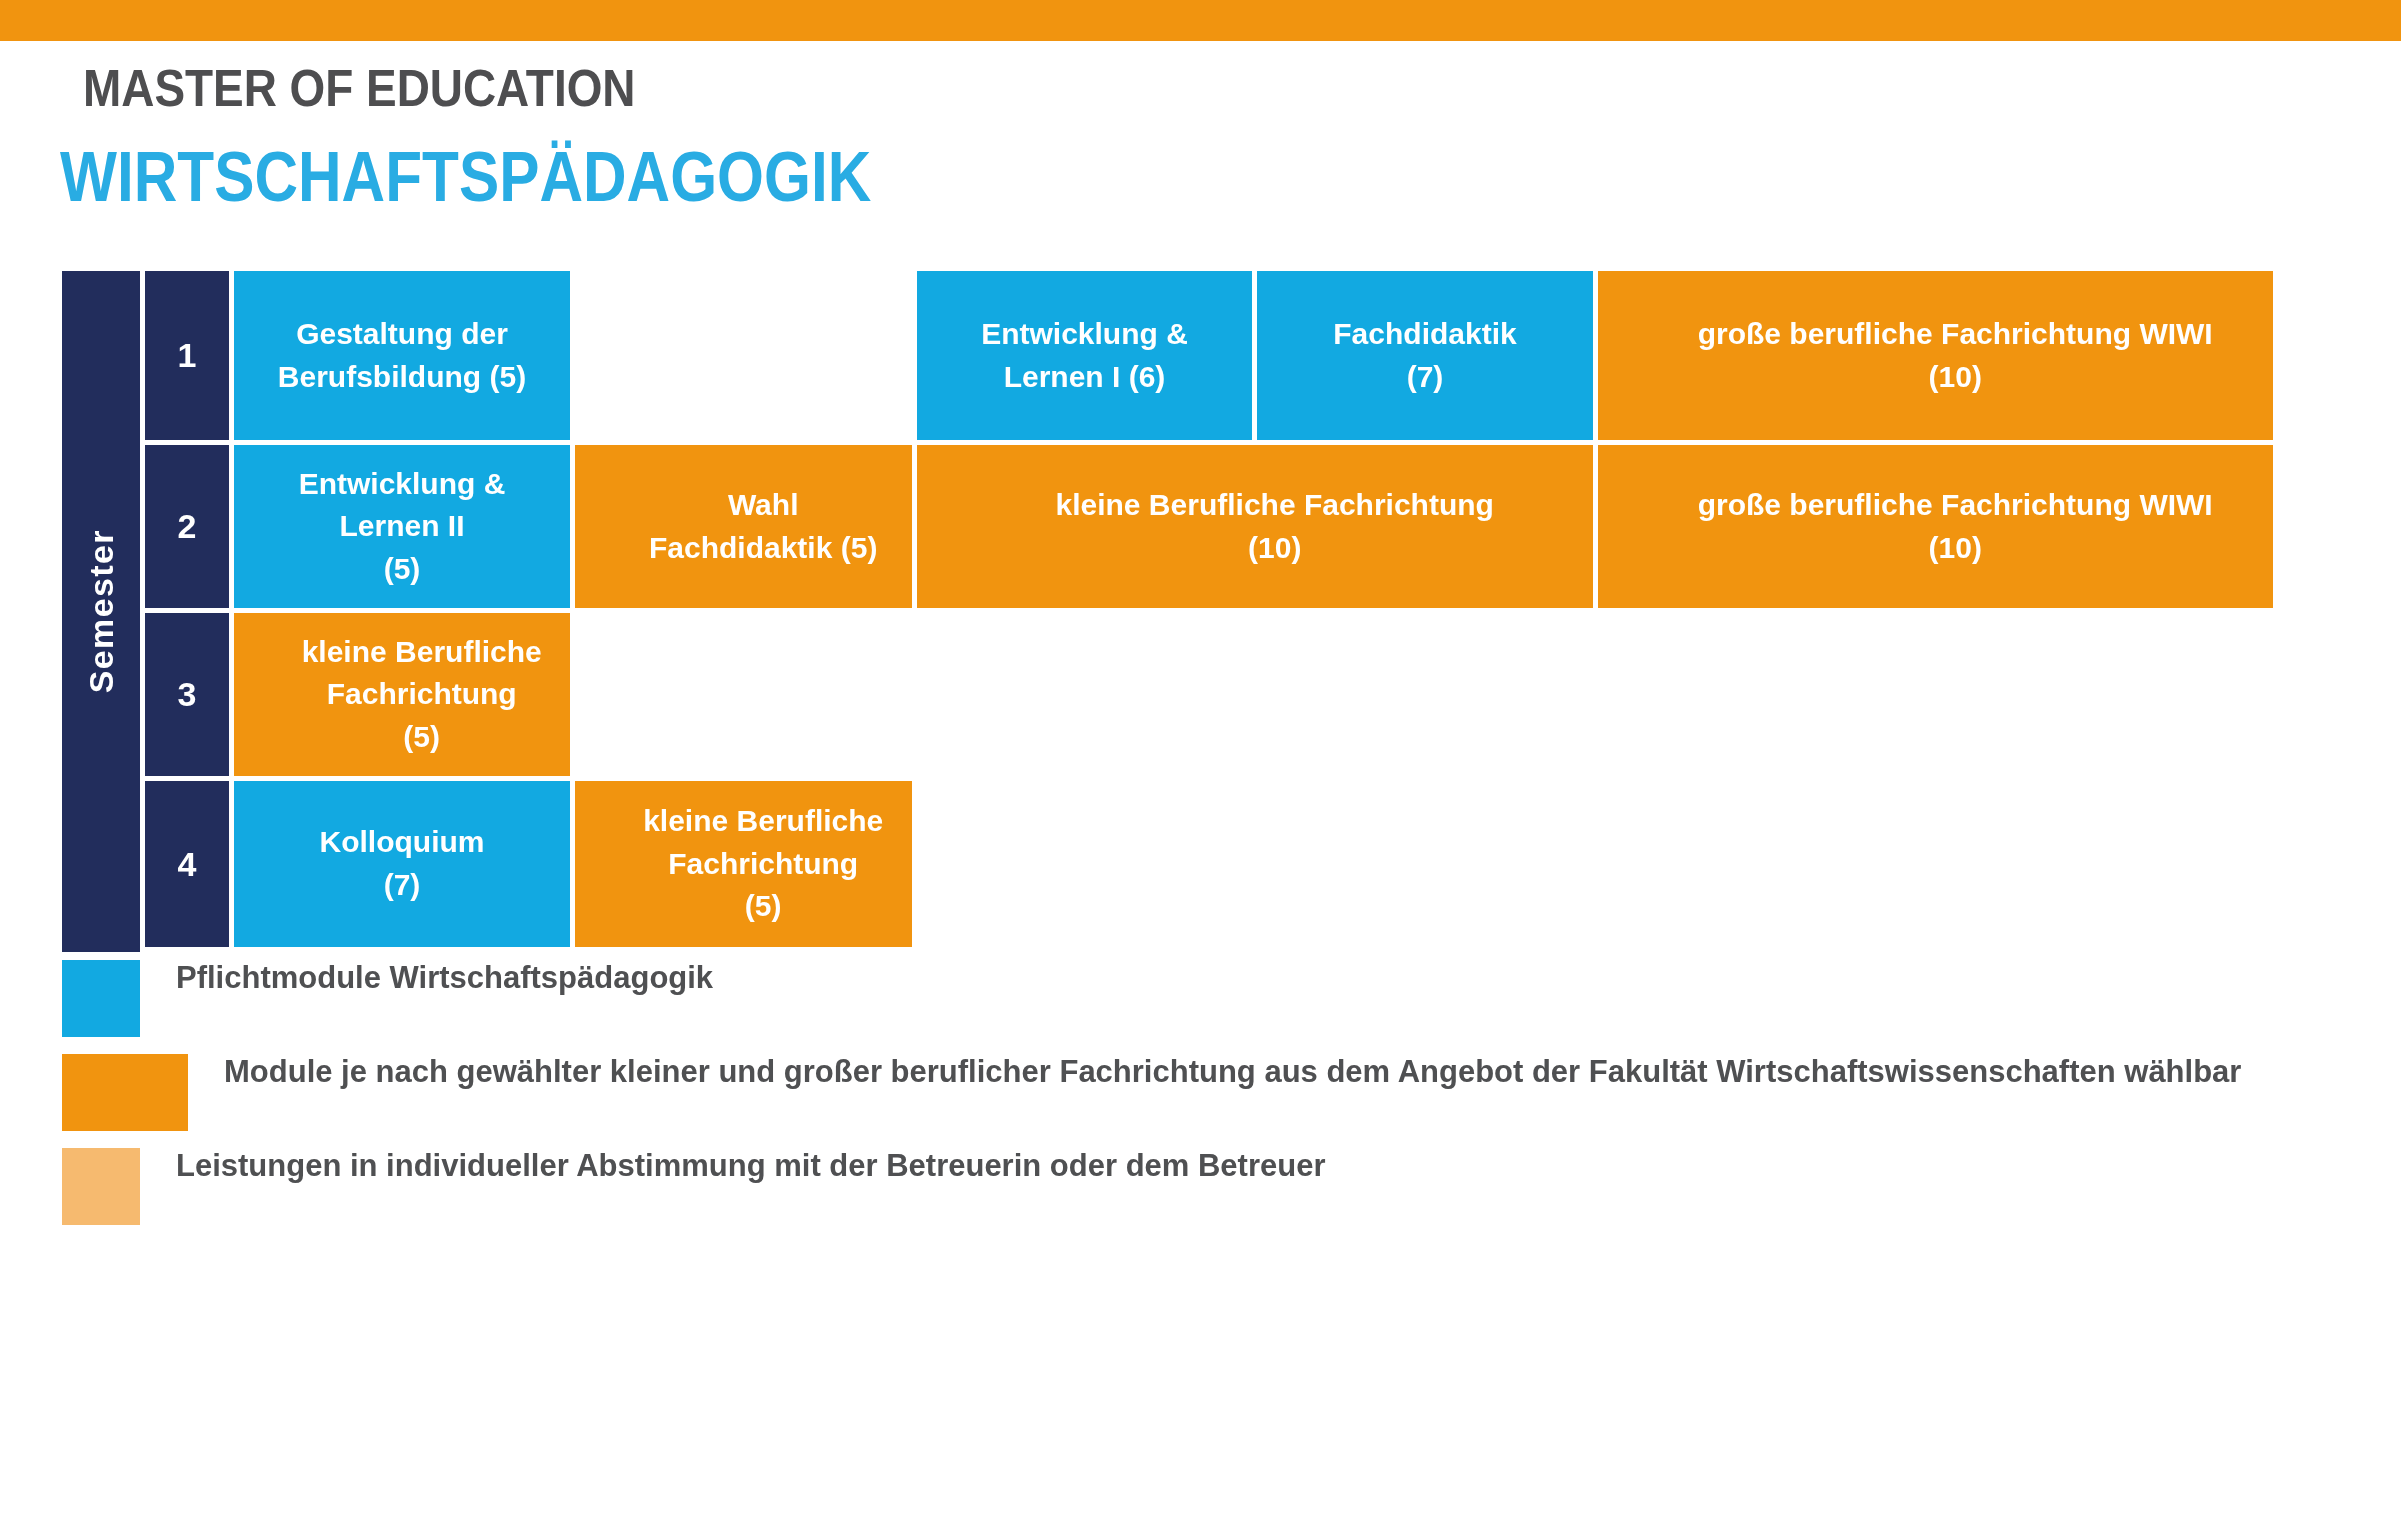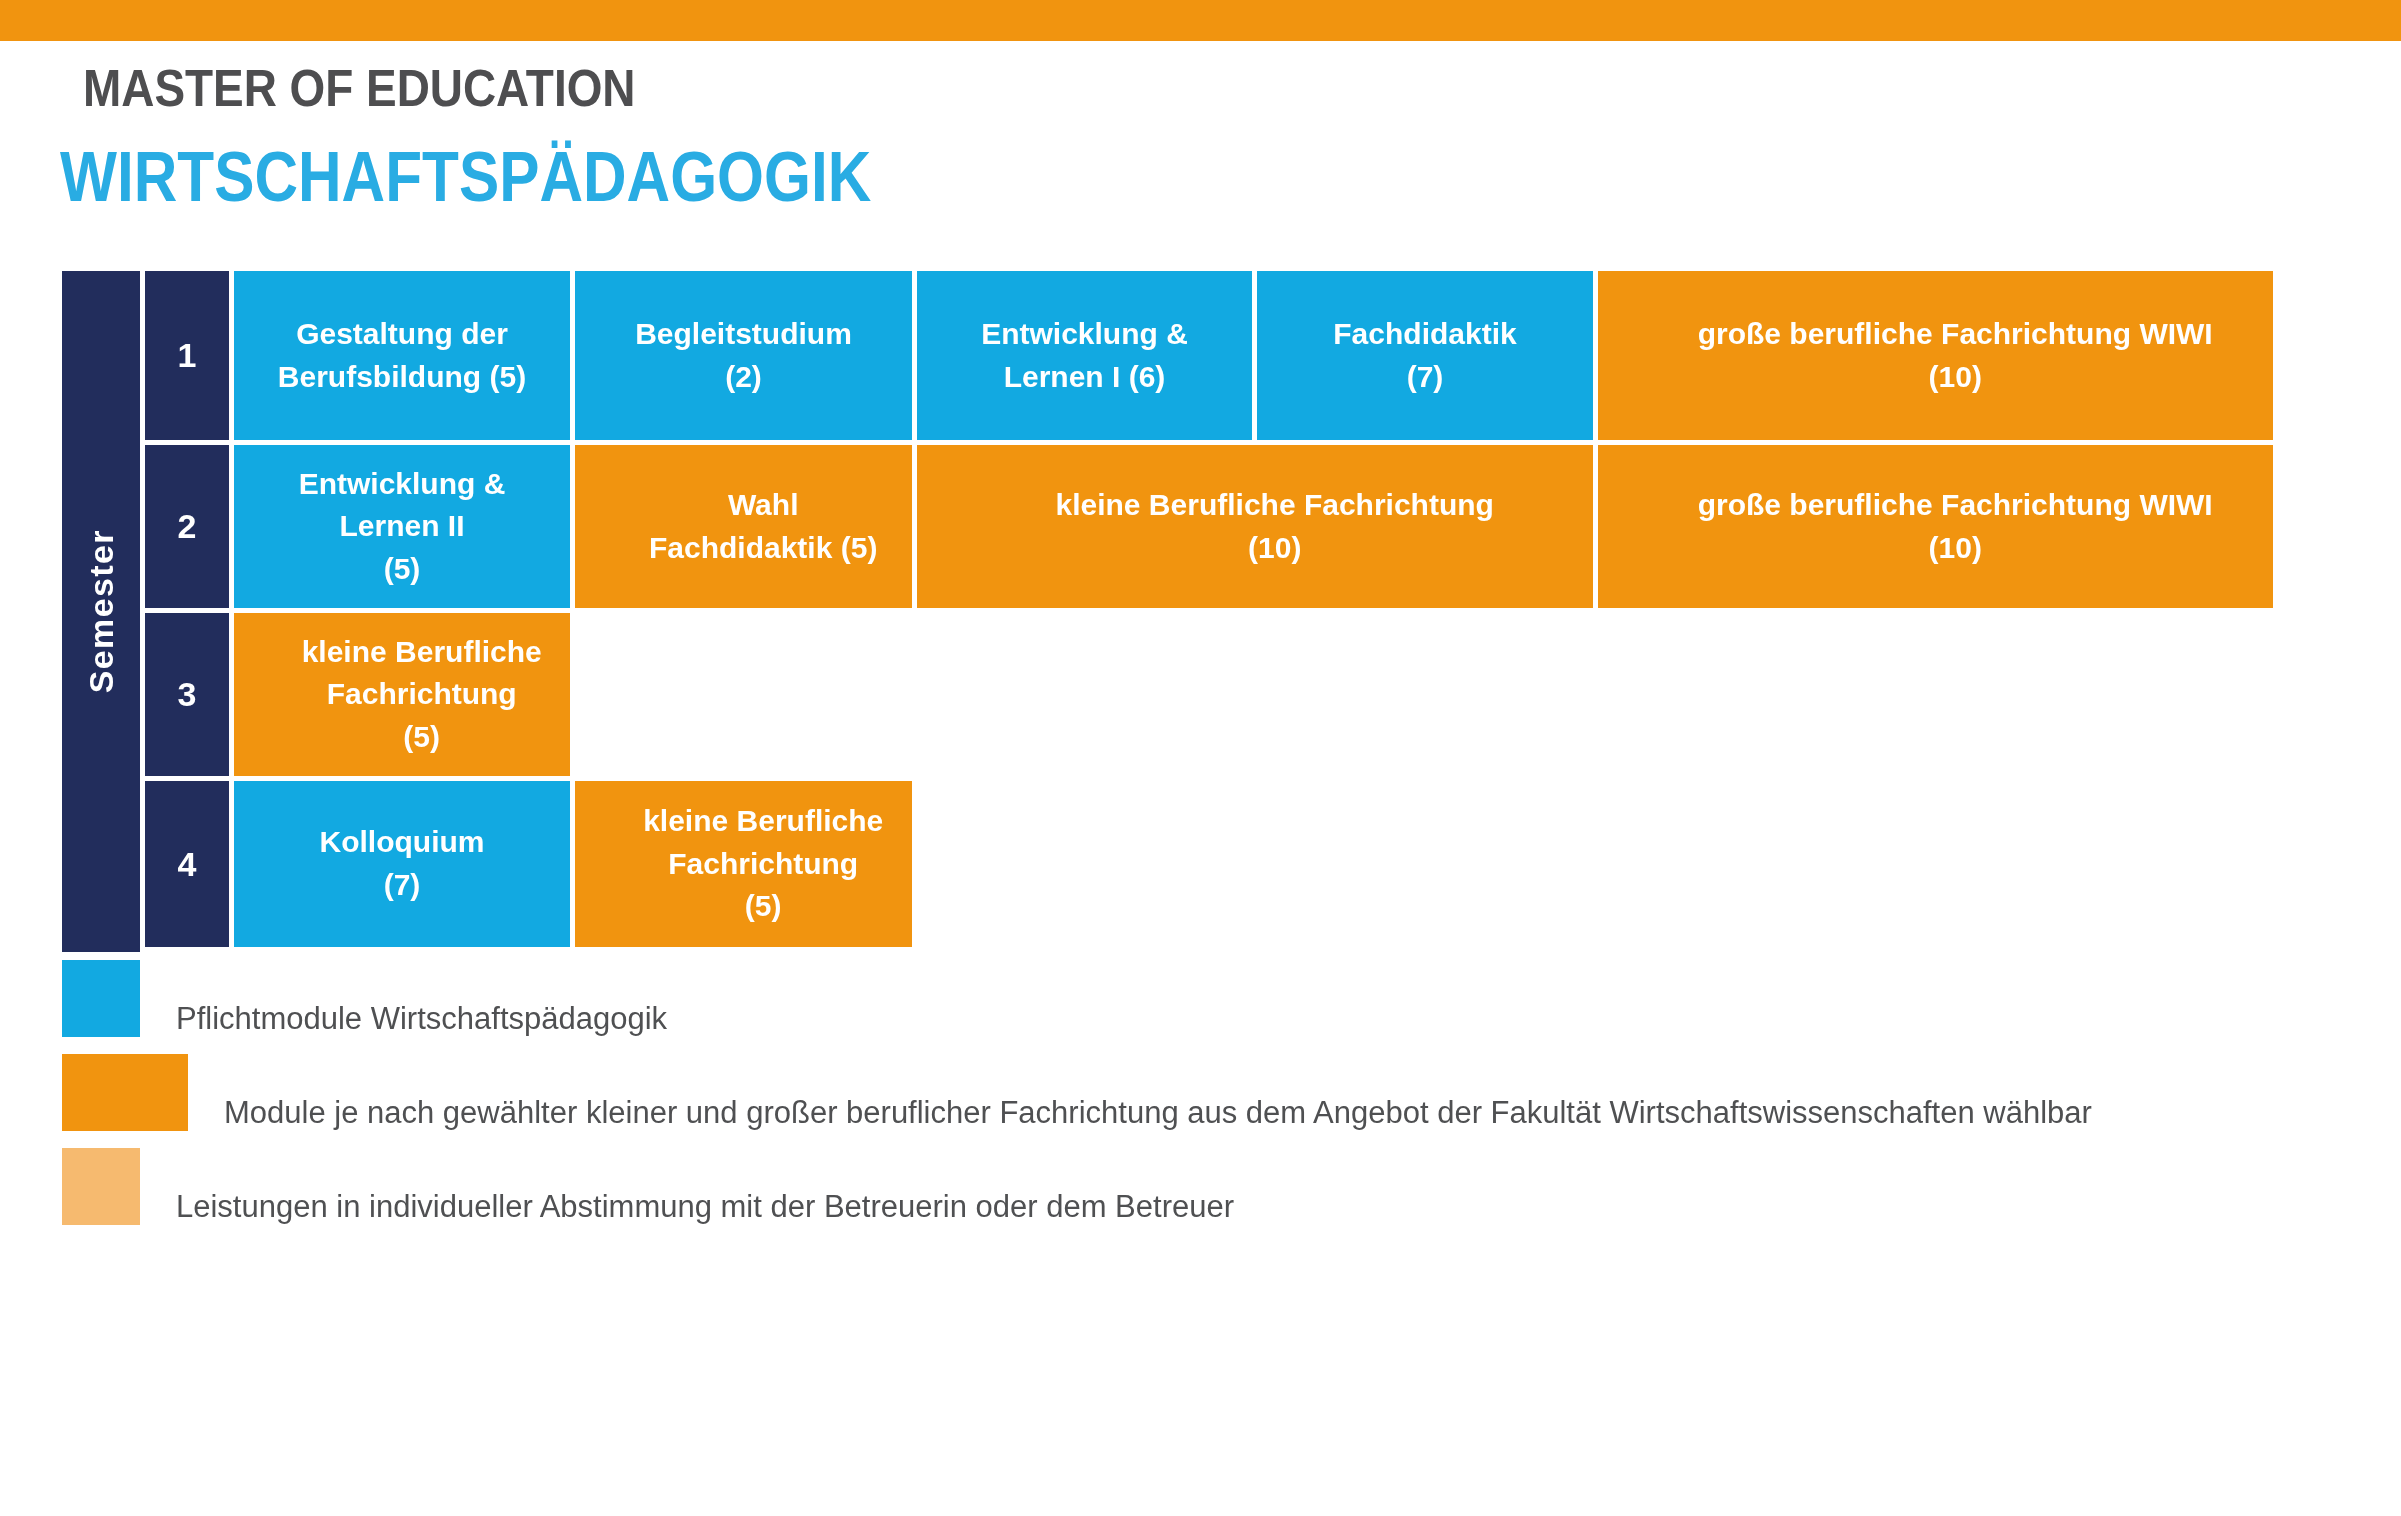--- a/index.html
+++ b/index.html
@@ -55,21 +55,21 @@
   .rr1{grid-row:1}.rr2{grid-row:2}.rr3{grid-row:3}.rr4{grid-row:4}
   .c3{grid-column:3}.c4{grid-column:4}.c5{grid-column:5}.c6{grid-column:6}.c7{grid-column:7}
   .c5s2{grid-column:5 / span 2}
   .c4s4{grid-column:4 / span 4}
   .c5s3{grid-column:5 / span 3}
 
   .legend{
     position:absolute;left:62px;top:960px;
     display:flex;flex-direction:column;gap:17px;
   }
-  .legend-item{display:flex;align-items:flex-end;}
+  .legend-item{display:flex;align-items:flex-start;font-weight:bold;}
   .swatch{width:78px;height:77px;flex:0 0 auto;}
   .legend-label{
     margin-left:36px;
     font-size:31px;color:var(--text-gray);white-space:nowrap;
   }
   .footnote{
     position:absolute;left:63px;top:1430px;
     font-size:31px;color:var(--text-gray);white-space:nowrap;
   }
 </style>
@@ -93,22 +93,20 @@
       <span class="vtext">Semester</span>
     </div>
 
     <div class="cell navy num rr1">1</div>
     <div class="cell navy num rr2">2</div>
     <div class="cell navy num rr3">3</div>
     <div class="cell navy num rr4">4</div>
 
     <div class="cell cyan rr1 c3">Gestaltung der
 Berufsbildung (5)</div>
-    <div class="cell cyan rr1 c4">Begleitstudium
-(2)</div>
     <div class="cell cyan rr1 c5">Entwicklung &amp;
 Lernen I (6)</div>
     <div class="cell cyan rr1 c6">Fachdidaktik
 (7)</div>
     <div class="cell orange rr1 c7">große berufliche Fachrichtung WIWI
 (10)</div>
 
     <div class="cell cyan rr2 c3">Entwicklung &amp;
 Lernen II
 (5)</div>

